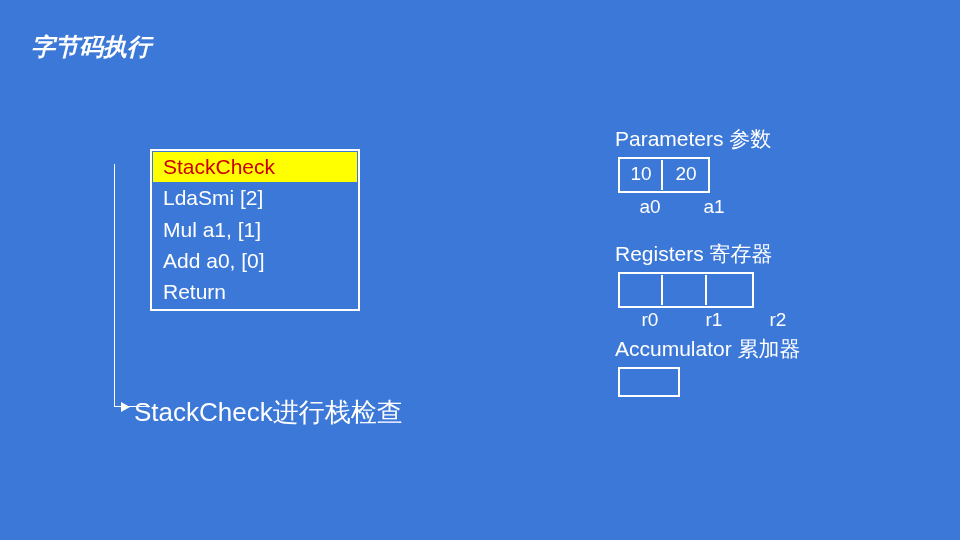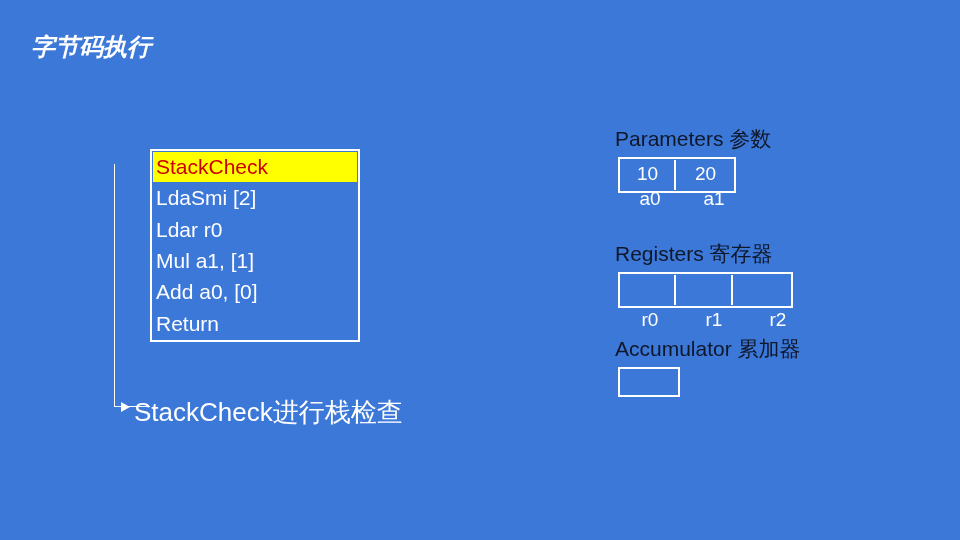--- a/index.html
+++ b/index.html
@@ -21,21 +21,21 @@
     font-style: italic;
   }
   .bytecode-box {
     position: absolute;
     top: 146px;
     left: 147px;
     width: 210px;
     border: 2px solid #ffffff;
   }
   .bytecode-row {
-    padding: 1px 10px 1px 3px;
+    padding: 1px 10px 1px 10px;
     font-size: 21px;
     line-height: 1.35;
   }
   .bytecode-row.highlight {
     background: #ffff00;
     color: #cc0000;
   }
   .arrow-line {
     position: absolute;
     border-left: 1.5px solid #fff;
@@ -49,29 +49,29 @@
     border-left: 9px solid #fff;
   }
   .annotation {
     position: absolute;
     font-size: 26px;
     color: #ffffff;
   }
   .section-label {
     position: absolute;
     font-size: 21px;
-    color: #0f172a;
+    color: #ffffff;
   }
   .cells {
     position: absolute;
     display: flex;
     border: 2px solid #ffffff;
   }
   .cell {
-    width: 55px;
+    width: 42px;
     height: 30px;
     text-align: center;
     font-size: 19px;
     line-height: 28px;
     border-right: 2px solid #ffffff;
   }
   .cell:last-child { border-right: none; border-radius: 10px; }
   .cell-labels {
     position: absolute;
     display: flex;
@@ -89,36 +89,35 @@
   }
 </style>
 </head>
 <body>
 
 <div class="title">字节码执行</div>
 
 <div class="bytecode-box">
   <div class="bytecode-row highlight">StackCheck</div>
   <div class="bytecode-row">LdaSmi [2]</div>
-  <div class="bytecode-row">Ldar r0</div>
   <div class="bytecode-row">Mul a1, [1]</div>
   <div class="bytecode-row">Add a0, [0]</div>
   <div class="bytecode-row">Return</div>
 </div>
 
 <div class="arrow-line" style="top:161px; left:111px; width:36px; height:243px;"></div>
 <div class="arrow-head" style="top:399px; left:118px;"></div>
 <div class="annotation" style="top:392px; left:131px;">StackCheck进行栈检查</div>
 
 <div class="section-label" style="top:122px; left:612px;">Parameters 参数</div>
 <div class="cells" style="top:154px; left:615px;">
   <div class="cell">10</div>
   <div class="cell">20</div>
 </div>
-<div class="cell-labels" style="top:184px; left:615px;">
+<div class="cell-labels" style="top:192px; left:615px;">
   <div class="cell-label">a0</div>
   <div class="cell-label">a1</div>
 </div>
 
 <div class="section-label" style="top:237px; left:612px;">Registers 寄存器</div>
 <div class="cells" style="top:269px; left:615px;">
   <div class="cell"></div>
   <div class="cell"></div>
   <div class="cell"></div>
 </div>

